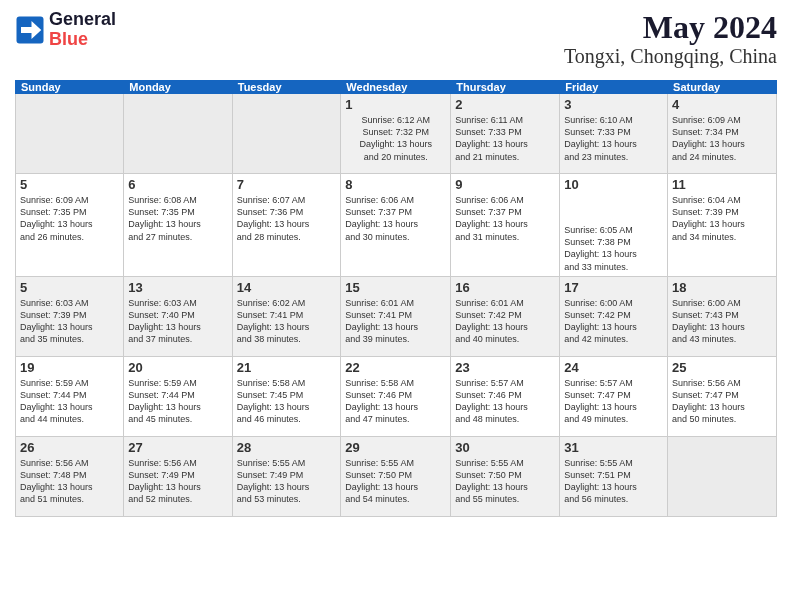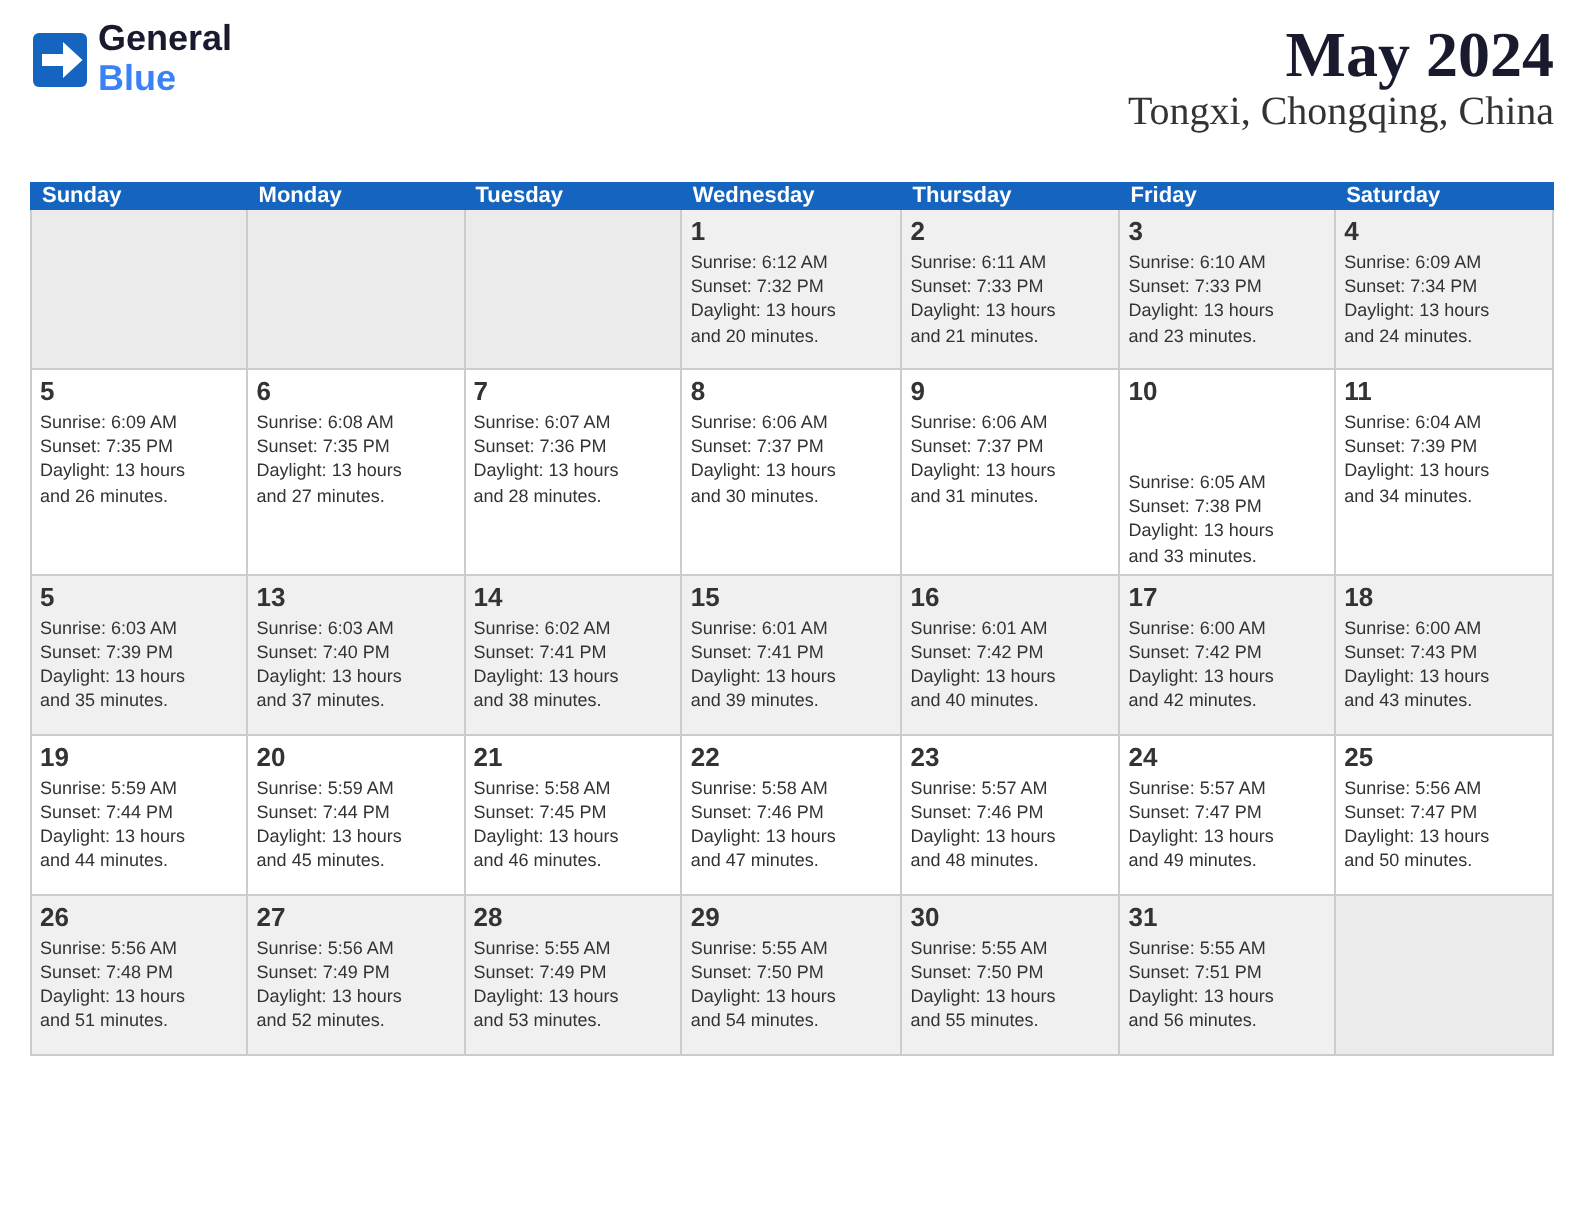--- a/index.html
+++ b/index.html
@@ -12,21 +12,21 @@
     }
     .page {
       width: 792px;
       height: 612px;
       padding: 10px 15px;
     }
     .header {
       display: flex;
       justify-content: space-between;
       align-items: flex-start;
-      margin-bottom: 23px;
+      margin-bottom: 12px;
       gap: 16px;
     }
     .logo {
       display: flex;
       align-items: center;
       gap: 4px;
     }
     .logo-text {
       font-size: 18px;
       font-weight: bold;
@@ -99,21 +99,21 @@
 
 <div class="page">
   <div class="header">
     <div class="logo">
       <svg class="logo-icon" viewBox="0 0 40 40">
         <rect x="2" y="2" width="36" height="36" rx="4" fill="#1565C0"></rect>
         <polygon points="22,8 35,20 22,32 22,24 8,24 8,16 22,16" fill="white"></polygon>
       </svg>
       <div class="logo-text">
         <div>General</div>
-        <div style="color:#3b82f6;">Blue</div>
+        <div style="color:#ef4444;">Blue</div>
       </div>
     </div>
     <div class="title-block">
       <div class="main-title">May 2024</div>
       <div class="subtitle">Tongxi, Chongqing, China</div>
     </div>
   </div>
 
   <table class="calendar">
     <thead>
@@ -127,21 +127,21 @@
         <th>Saturday</th>
       </tr>
     </thead>
     <tbody id="calendar-body">
     <tr class="row-shaded">
           <td class="empty"></td>
           <td class="empty"></td>
           <td class="empty"></td>
           <td>
             <div class="day-number">1</div>
-            <div class="day-info" style="white-space: pre-line;">Sunrise: 6:12 AM
+            <div class="day-info" style="white-space: pre-line; text-align: center;">Sunrise: 6:12 AM
 Sunset: 7:32 PM
 Daylight: 13 hours
 and 20 minutes.</div>
           </td>
           <td>
             <div class="day-number">2</div>
             <div class="day-info" style="white-space: pre-line;">Sunrise: 6:11 AM
 Sunset: 7:33 PM
 Daylight: 13 hours
 and 21 minutes.</div>

